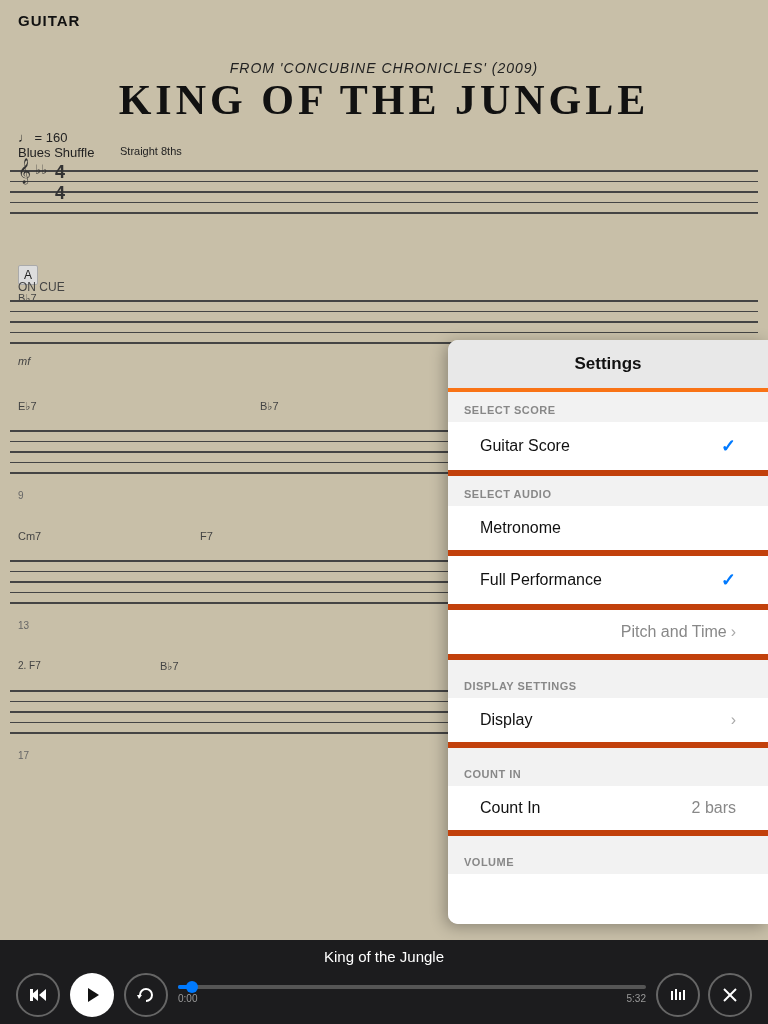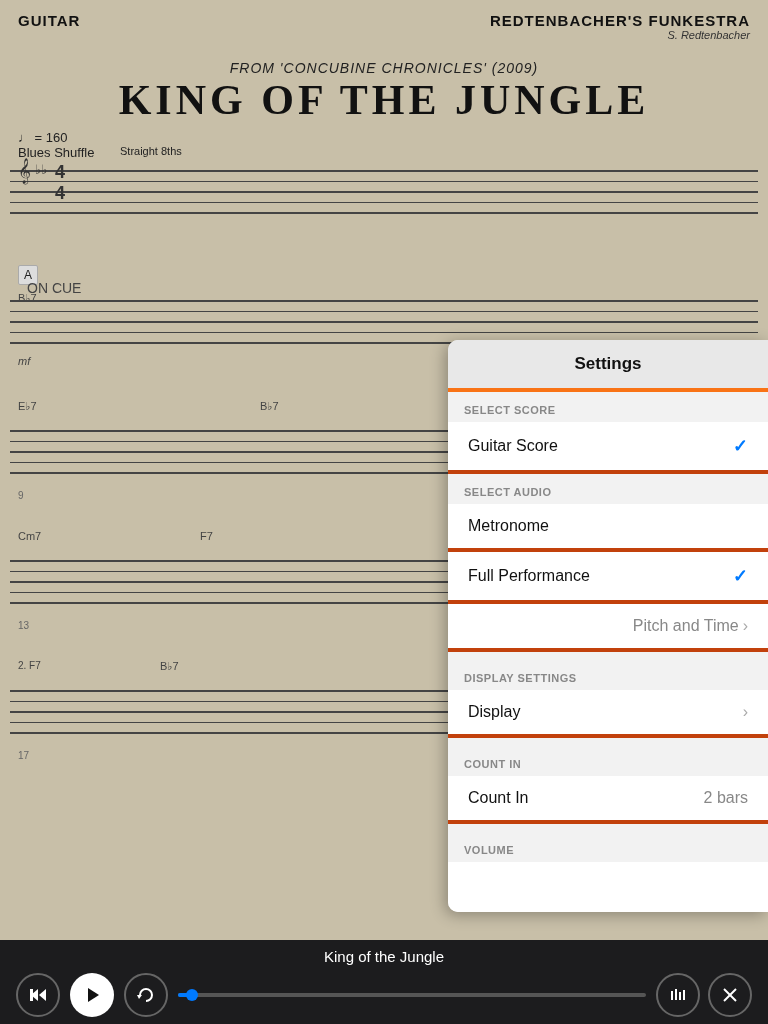--- a/index.html
+++ b/index.html
@@ -127,23 +127,23 @@
       font-weight: 700;
       color: #888;
       letter-spacing: 0.5px;
       background: #f2f2f2;
     }
 
     .settings-row {
       display: flex;
       align-items: center;
       justify-content: space-between;
-      padding: 13px 20px;
+      padding: 13px 32px;
       background: #fff;
-      border-bottom: 4px solid #c2410c;
+      border-bottom: 6px solid #c2410c;
     }
     .settings-row-label {
       font-size: 16px;
       color: #111;
     }
     .settings-row-value {
       font-size: 16px;
       color: #888;
       display: flex;
       align-items: center;
@@ -259,24 +259,20 @@
 
     
     svg { display: block; }
   </style>
 </head>
 <body>
 
 <div id="score-bg">
   <div class="top-bar">
     <div class="top-bar-left">GUITAR</div>
-    <div class="top-bar-right">
-      <div class="band-name">REDTENBACHER'S FUNKESTRA</div>
-      <div class="composer">S. Redtenbacher</div>
-    </div>
   </div>
 
   <div class="score-header">
     <div class="score-subtitle">FROM 'CONCUBINE CHRONICLES' (2009)</div>
     <div class="score-title">KING OF THE JUNGLE</div>
   </div>
 
   <div class="staff-area">
 
     <div style="position:absolute;top:-10px;left:18px;font-size:13px;color:#222;">♩ = 160</div>
@@ -291,21 +287,21 @@
         <div class="staff-line"></div>
         <div class="staff-line"></div>
       </div>
       <div style="position:absolute;left:18px;top:18px;font-size:22px;color:#333;">𝄞</div>
       <div style="position:absolute;left:35px;top:22px;font-size:13px;color:#333;">♭♭</div>
       <div style="position:absolute;left:55px;top:22px;font-size:18px;font-weight:bold;color:#333;">4<br>4</div>
     </div>
 
     <div class="staff-row" style="margin-top:10px;">
       <div style="position:absolute;left:18px;top:-5px;background:#ddd;border:1px solid #aaa;padding:2px 5px;font-size:12px;border-radius:2px;color:#222;">A</div>
-      <div style="position:absolute;left:27px;top:10px;font-size:14px;color:#444;">ON CUE</div>
+      <div style="position:absolute;left:18px;top:10px;font-size:12px;color:#444;">ON CUE</div>
       <div style="position:absolute;left:18px;top:22px;font-size:11px;color:#444;">B♭7</div>
       <div class="staff-lines">
         <div class="staff-line"></div>
         <div class="staff-line"></div>
         <div class="staff-line"></div>
         <div class="staff-line"></div>
         <div class="staff-line"></div>
       </div>
       <div style="position:absolute;left:18px;top:85px;font-size:11px;color:#444;font-style:italic;">mf</div>
     </div>
@@ -424,20 +420,24 @@
       <svg width="18" height="18" viewBox="0 0 18 18" fill="none">
         <path d="M3 9 A6 6 0 1 1 9 15" stroke="#fff" stroke-width="2" fill="none"></path>
         <polygon points="2,13 0,9 5,9" fill="#fff"></polygon>
       </svg>
     </div>
 
     <div class="progress-area">
       <div class="progress-track">
         <div class="progress-fill"></div>
         <div class="progress-thumb"></div>
+      </div>
+      <div class="time-labels">
+        <span>0:00</span>
+        <span>5:32</span>
       </div>
     </div>
 
     <div class="right-btns">
       <div class="player-btn-circle">
         <svg width="18" height="18" viewBox="0 0 18 18" fill="none">
           <rect x="2" y="5" width="2" height="9" fill="#fff"></rect>
           <rect x="6" y="3" width="2" height="11" fill="#fff"></rect>
           <rect x="10" y="6" width="2" height="8" fill="#fff"></rect>
           <rect x="14" y="4" width="2" height="10" fill="#fff"></rect>

